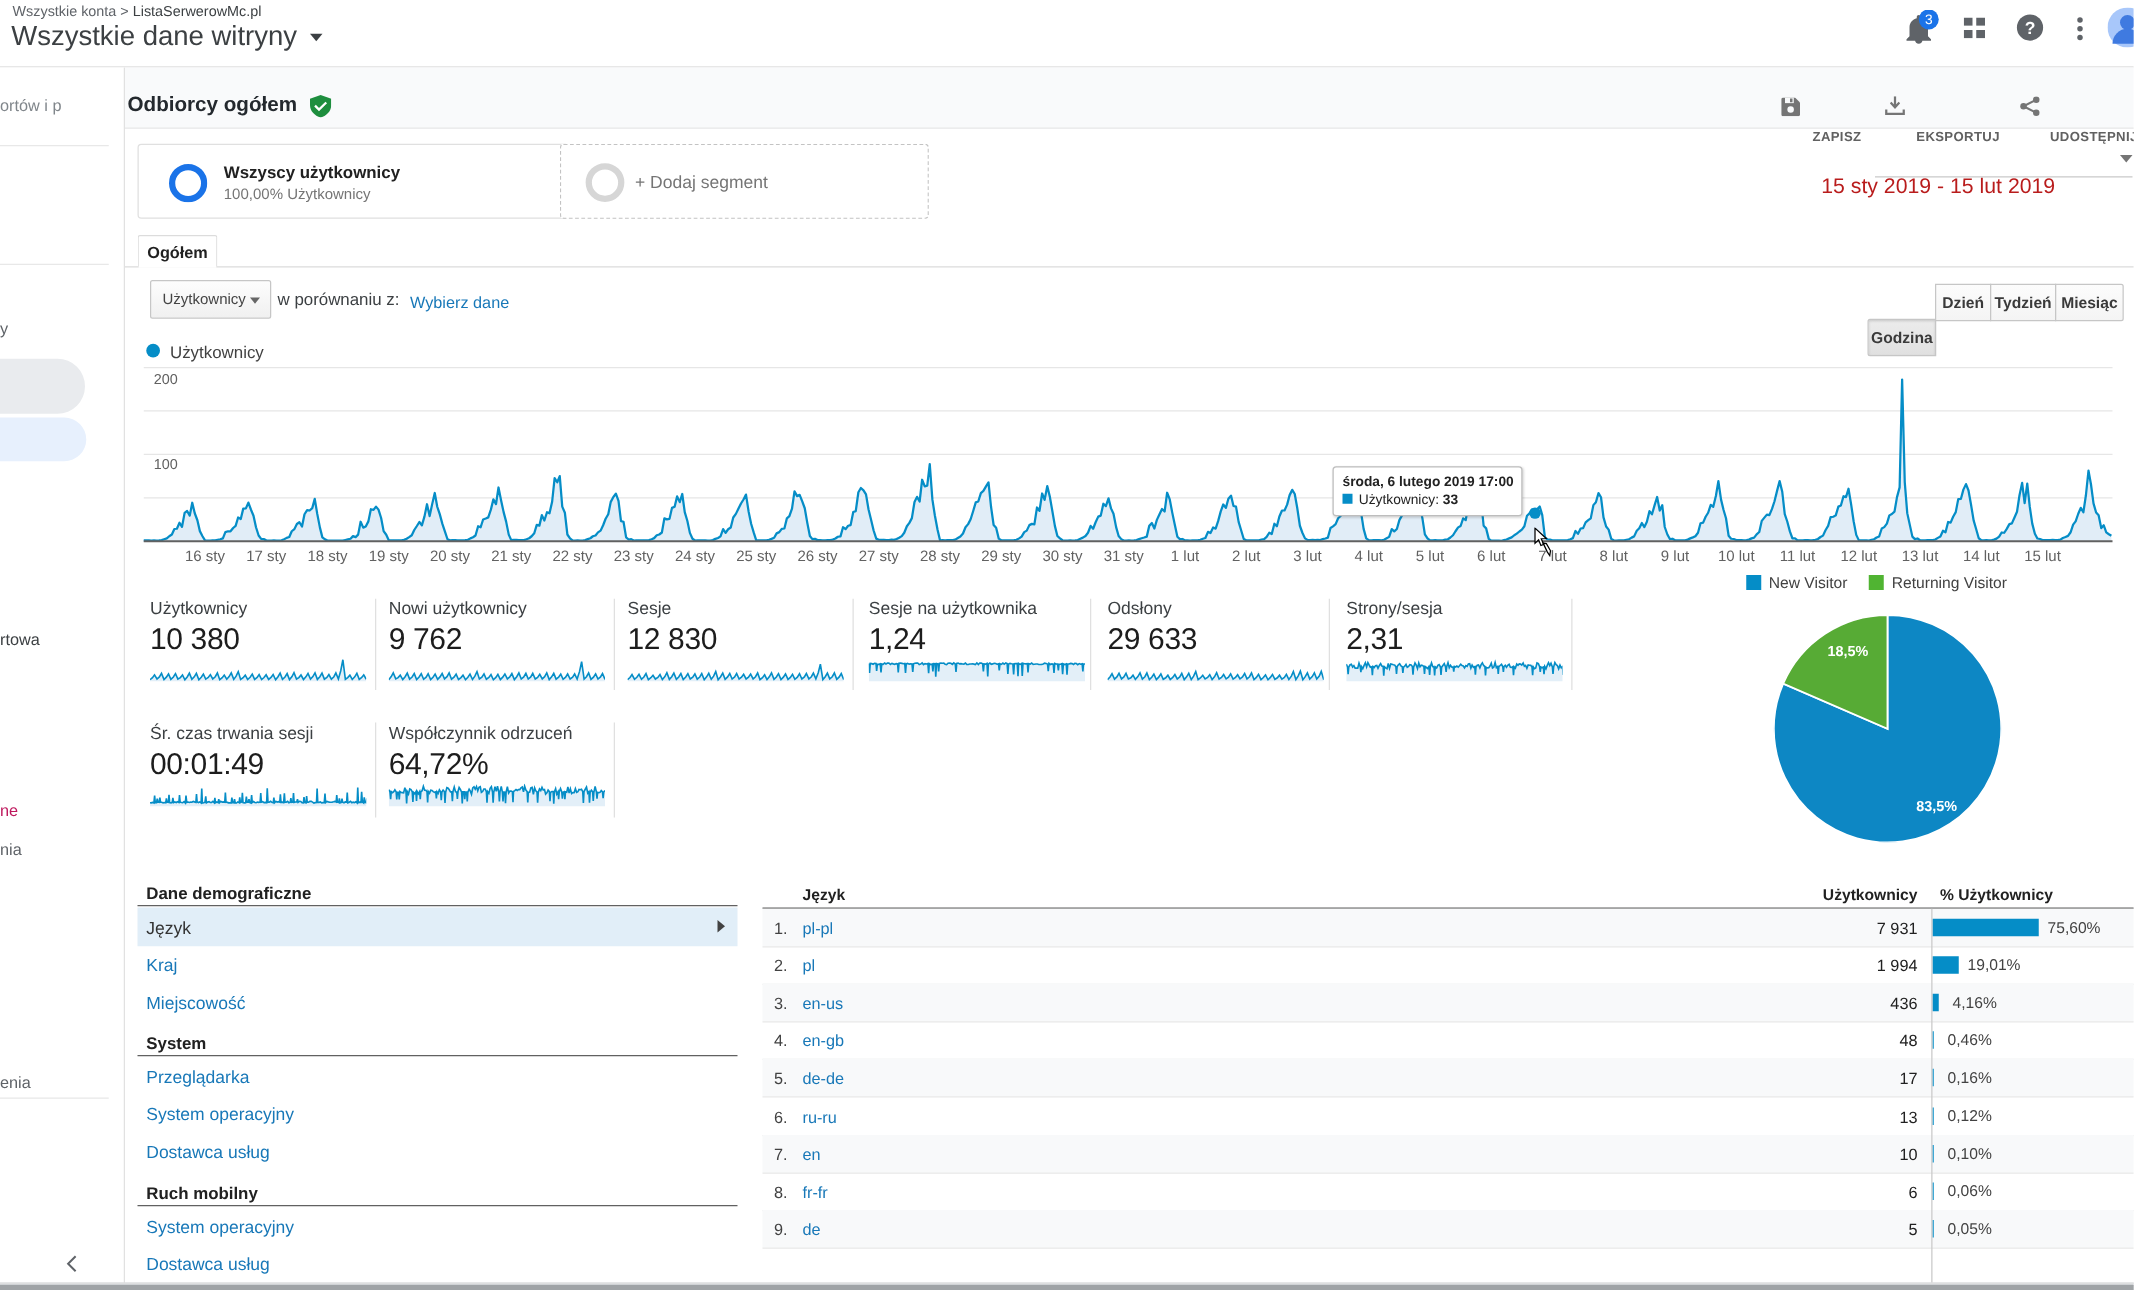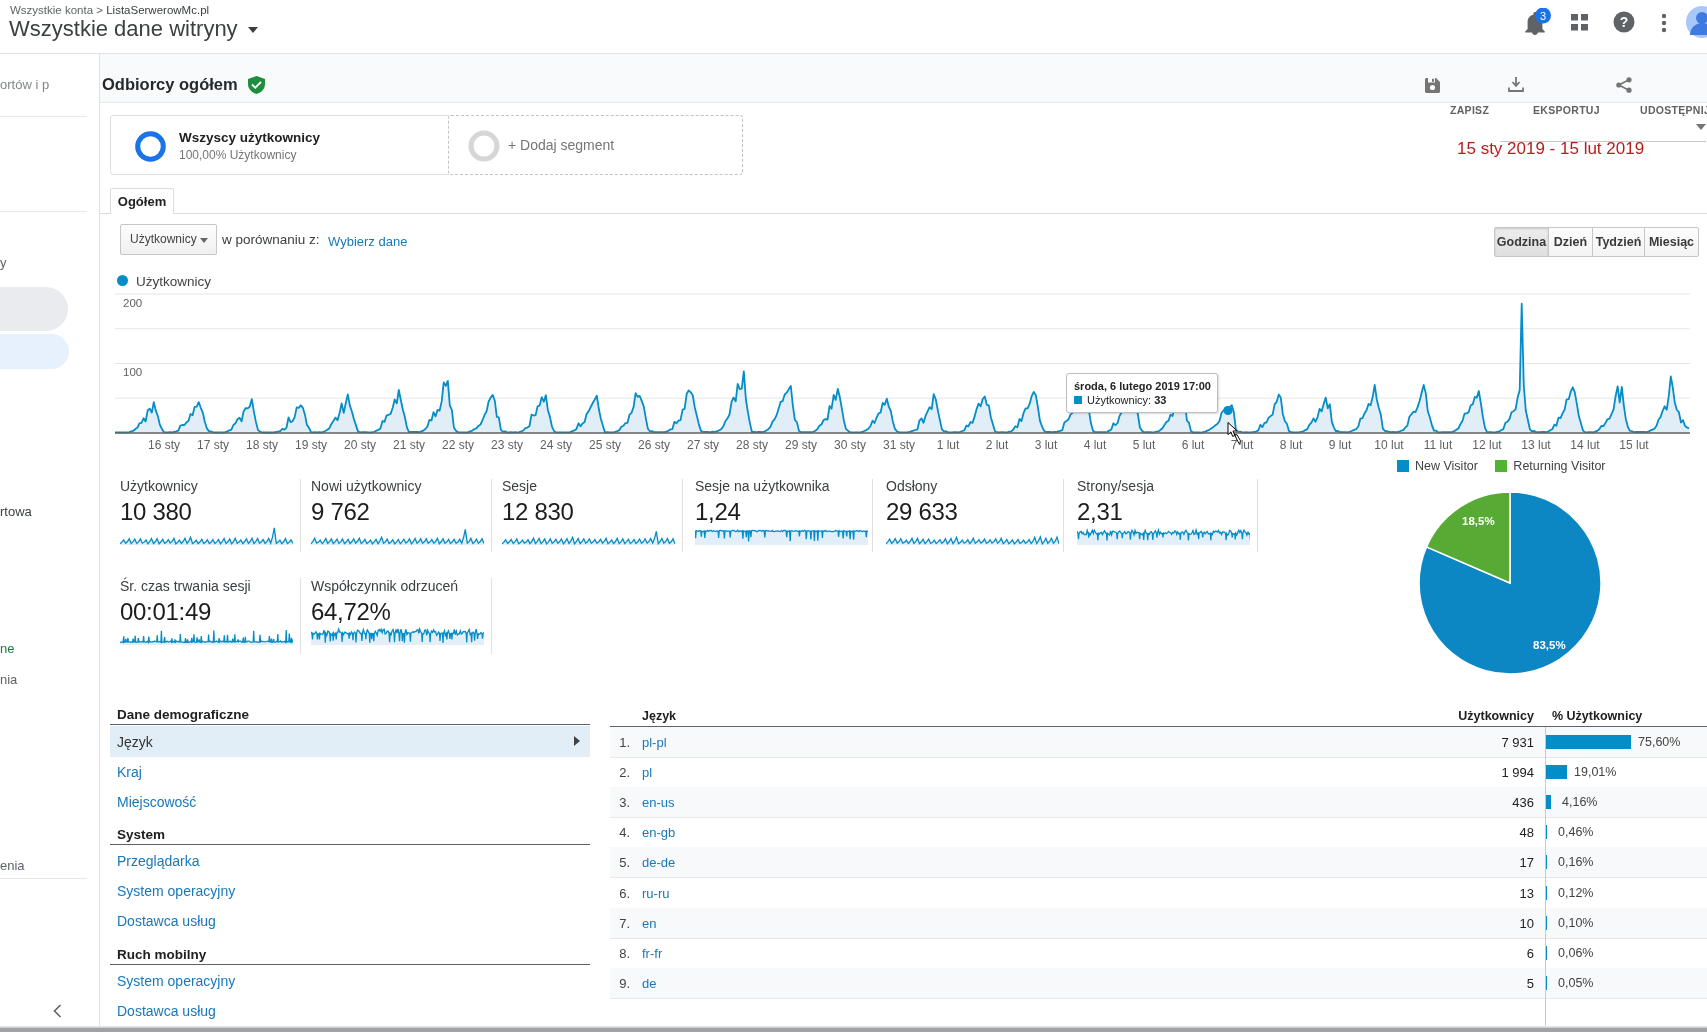--- a/index.html
+++ b/index.html
@@ -36,21 +36,21 @@
   #tabline { left:100px; top:213px; width:1607px; height:1px; background:#dcdcdc; }
   #tabfill { left:111px; top:213px; width:62px; height:1px; background:#fff; }
 
   
   #ddmetric { left:120px; top:224px; width:97px; height:31px; background:linear-gradient(#fdfdfd,#f0f0f0); border:1px solid #c6c6c6; border-radius:2px; font-size:12px; color:#444; line-height:29px; padding-left:9px; }
   #ddmetric .dar { position:absolute; right:8px; top:13px; width:0; height:0; border-left:4px solid transparent; border-right:4px solid transparent; border-top:5px solid #666; }
   #cmp { left:222px; top:232px; font-size:13.5px; color:#3c4043; }
   #wyb { left:328px; top:234px; font-size:13px; }
   #btng { left:1494px; top:227px; height:30px; }
   .tbtn { position:absolute; top:0; height:30px; border:1px solid #c6c6c6; font-size:12.5px; font-weight:bold; color:#3a3a3a; text-align:center; line-height:28px; background:linear-gradient(#fcfcfc,#f4f4f4); }
-  .tbtn.on { background:linear-gradient(#ececec,#e0e0e0); box-shadow:inset 0 1px 2px rgba(0,0,0,0.15); }
+  .tbtn.on { background:linear-gradient(#ececec,#e0e0e0); box-shadow:inset 0 1px 2px rgba(0,0,0,0.15);margin-top:28px; }
 
   
   #leg1 { left:117px; top:274px; font-size:13.5px; color:#424242; }
   #leg1 .dot { display:inline-block; width:11px; height:11px; border-radius:50%; background:#058dc7; margin-right:8px; }
   #leg2 { left:1397px; top:459px; font-size:12.5px; color:#424242; }
   #leg2 .sq { display:inline-block; width:12px; height:12px; margin:0 6px -2px 0; }
 
   
   #tip { left:1066px; top:373px; width:152px; height:40px; background:#fff; border:1px solid #bdbdbd; border-radius:3px; box-shadow:1px 1px 2px rgba(0,0,0,0.15); font-size:11px; color:#222; padding:6px 0 0 7px; white-space:nowrap; line-height:13.5px; }
   #tip .sw { display:inline-block; width:8px; height:8px; background:#058dc7; margin-right:5px; }
@@ -120,21 +120,21 @@
     <path d="M4 29 a12 12 0 0 1 24 0 z" fill="#3f7ae0"></path>
   </svg>
 
   <div class="abs" id="sidebar"></div>
   <div class="sbtxt" style="left:0;top:77px;color:#80868b">ortów i p</div>
   <div class="sbline" style="top:116px;width:87px"></div>
   <div class="sbtxt" style="left:0;top:255px;color:#5f6368">y</div>
   <div class="abs" style="left:-20px;top:287px;width:88px;height:44px;background:#e9ebee;border-radius:22px"></div>
   <div class="abs" style="left:-20px;top:334px;width:89px;height:35px;background:#e7f0fd;border-radius:18px"></div>
   <div class="sbtxt" style="left:0;top:504px;color:#3c4043">rtowa</div>
-  <div class="sbtxt" style="left:0;top:641px;color:#15803d">ne</div>
+  <div class="sbtxt" style="left:0;top:641px;color:#be185d">ne</div>
   <div class="sbtxt" style="left:0;top:672px;color:#5f6368">nia</div>
   <div class="sbtxt" style="left:0;top:858px;color:#5f6368">enia</div>
   <div class="sbline" style="top:878px;width:87px"></div>
   <div class="sbline" style="top:211px;width:87px"></div>
   <svg class="abs" style="left:50px;top:1003px" width="16" height="16" viewBox="0 0 16 16">
     <path d="M10.5 2 L4.5 8 L10.5 14" fill="none" stroke="#5f6368" stroke-width="1.6"></path>
   </svg>
 
   <div class="abs" id="hband"></div>
   <div class="abs" id="rtitle">Odbiorcy ogółem</div>

